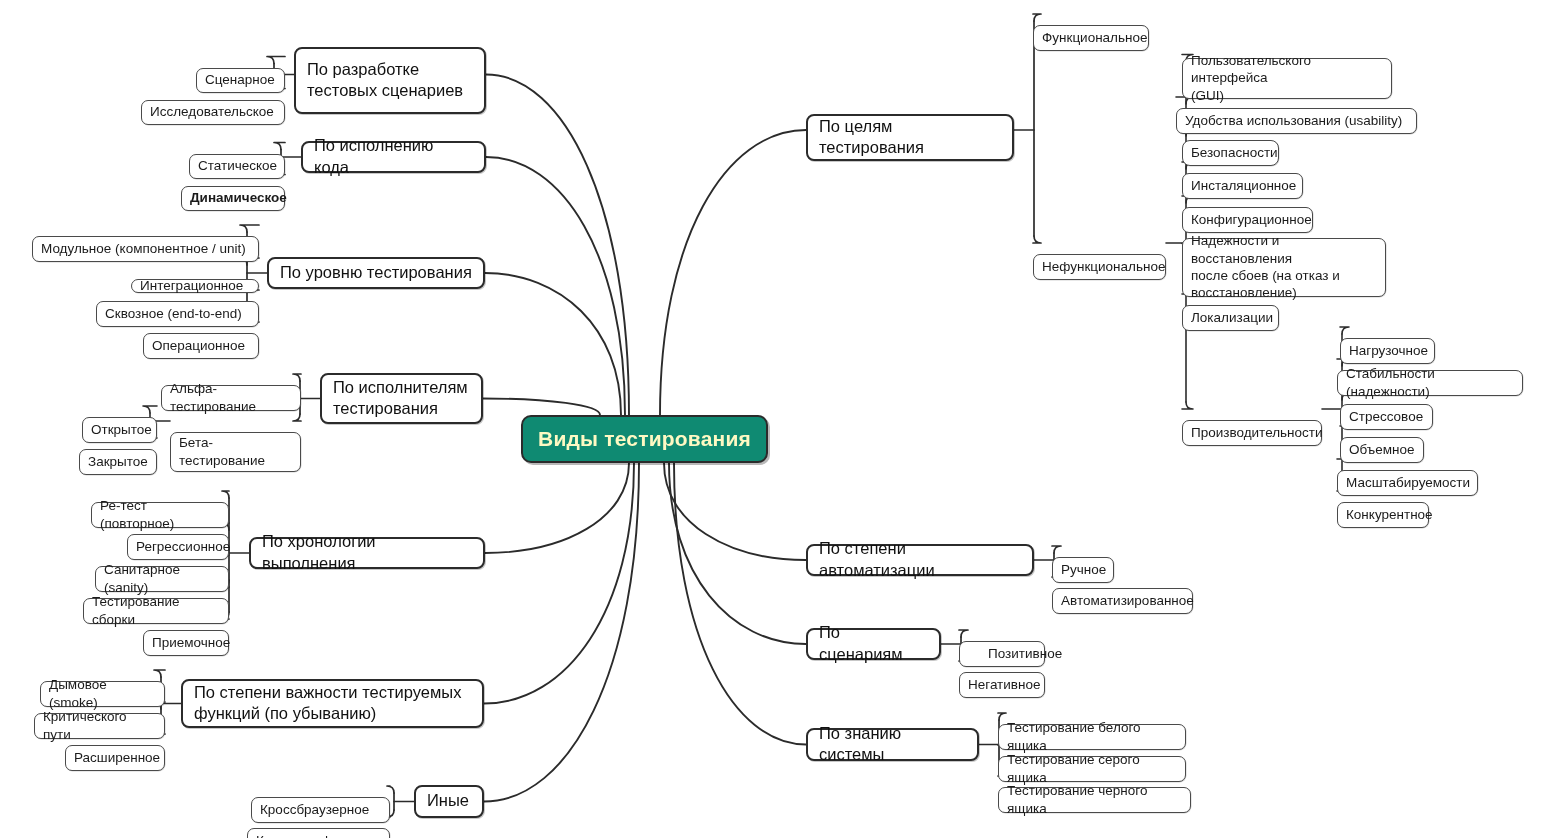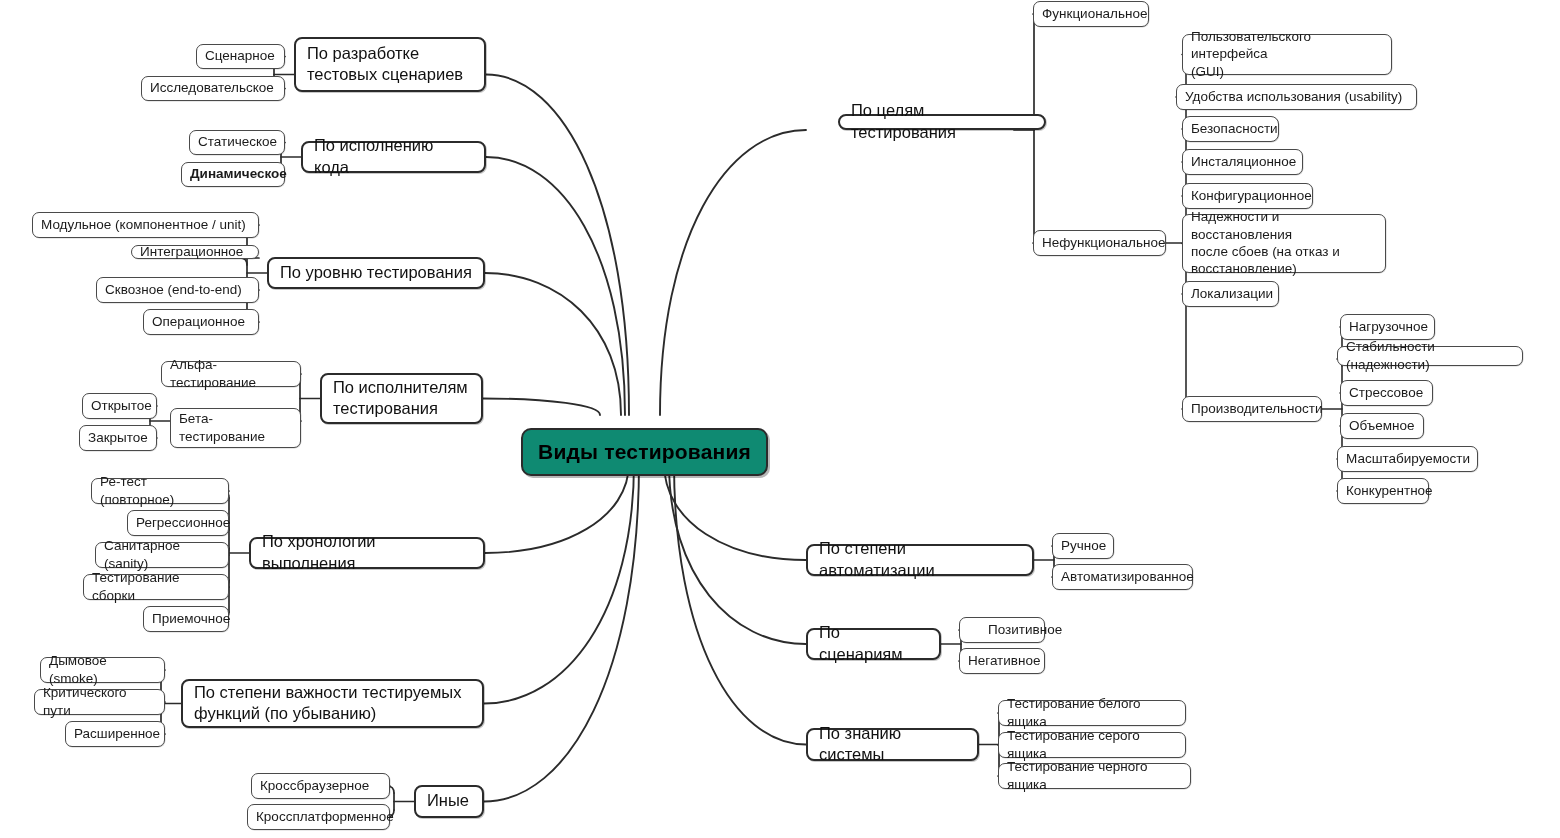--- a/index.html
+++ b/index.html
@@ -33,43 +33,43 @@
   }
   
   .leaf{
     border:1.5px solid #4a4a4a;
     border-radius:7px;
     font-size:13.5px;
     color:#1b1b1b;
     padding:3px 8px 4px 8px;
     line-height:1.28;
     box-shadow:0.5px 0.5px 0 rgba(0,0,0,.18);
+    margin-top:24px;
   }
   
   .branch{
     border:2.2px solid #2b2b2b;
     border-radius:8px;
     font-size:16.5px;
     color:#111111;
     padding:4px 11px 5px 11px;
     line-height:1.3;
     box-shadow:1px 1px 0 rgba(0,0,0,.22);
   }
   
   .root{
     border:2.4px solid #2b2b2b;
     border-radius:10px;
     background:#0f8a72;
-    color:#000000;
+    color:#fef9c3;
     font-size:21px;
     font-weight:bold;
     justify-content:center;
     letter-spacing:.2px;
     box-shadow:2px 2px 0 rgba(0,0,0,.28);
-    margin-top:13px;
   }
 </style>
 </head>
 <body>
 
 <div id="canvas">
   <svg id="wires" viewBox="0 0 1560 838" xmlns="http://www.w3.org/2000/svg">
       <path d="M 629 415 C 629 203.89000000000001, 564.65 74.5, 486 74.5" fill="none" stroke="#2b2b2b" stroke-width="1.9" stroke-linecap="round" stroke-linejoin="round"></path>
       <path d="M 274 63.5 L 274 81.5" fill="none" stroke="#2b2b2b" stroke-width="1.7" stroke-linecap="round" stroke-linejoin="round"></path>
       <path d="M 274 74.5 L 294 74.5" fill="none" stroke="#2b2b2b" stroke-width="1.7" stroke-linecap="round" stroke-linejoin="round"></path>
@@ -149,30 +149,30 @@
       <path d="M 961 637 Q 961 630 968 630 L 959 630" fill="none" stroke="#2b2b2b" stroke-width="1.7" stroke-linecap="round" stroke-linejoin="round"></path>
       <path d="M 961 654 Q 961 661 968 661 L 959 661" fill="none" stroke="#2b2b2b" stroke-width="1.7" stroke-linecap="round" stroke-linejoin="round"></path>
       <path d="M 674 463 C 674 637.53, 733.4 744.5, 806 744.5" fill="none" stroke="#2b2b2b" stroke-width="1.9" stroke-linecap="round" stroke-linejoin="round"></path>
       <path d="M 999 720 L 999 769" fill="none" stroke="#2b2b2b" stroke-width="1.7" stroke-linecap="round" stroke-linejoin="round"></path>
       <path d="M 999 744.5 L 979 744.5" fill="none" stroke="#2b2b2b" stroke-width="1.7" stroke-linecap="round" stroke-linejoin="round"></path>
       <path d="M 999 720 Q 999 713 1006 713 L 998 713" fill="none" stroke="#2b2b2b" stroke-width="1.7" stroke-linecap="round" stroke-linejoin="round"></path>
       <path d="M 999 745 L 998 745" fill="none" stroke="#2b2b2b" stroke-width="1.7" stroke-linecap="round" stroke-linejoin="round"></path>
       <path d="M 999 769 Q 999 776 1006 776 L 998 776" fill="none" stroke="#2b2b2b" stroke-width="1.7" stroke-linecap="round" stroke-linejoin="round"></path>
     </svg>
 <div class="node root" style="left: 521px; top: 415px; width: 247px; height: 48px;">Виды тестирования</div>
-    <div class="node branch" style="left: 294px; top: 37px; width: 192px; height: 55px;">По разработке
+    <div class="node branch" style="left: 294px; top: 47px; width: 192px; height: 67px;">По разработке
 тестовых сценариев</div>
     <div class="node leaf" style="left: 196px; top: 44px; width: 89px; height: 25px;">Сценарное</div>
     <div class="node leaf" style="left: 141px; top: 76px; width: 144px; height: 25px;">Исследовательское</div>
     <div class="node branch" style="left: 301px; top: 141px; width: 185px; height: 32px;">По исполнению кода</div>
     <div class="node leaf" style="left: 189px; top: 130px; width: 96px; height: 25px;">Статическое</div>
     <div class="node leaf" style="left: 181px; top: 162px; width: 104px; height: 25px; font-weight: bold;">Динамическое</div>
     <div class="node branch" style="left: 267px; top: 257px; width: 218px; height: 32px;">По уровню тестирования</div>
     <div class="node leaf" style="left: 32px; top: 212px; width: 227px; height: 26px;">Модульное (компонентное / unit)</div>
-    <div class="node leaf" style="left: 131px; top: 245px; width: 128px; height: 14px;">Интеграционное</div>
+    <div class="node leaf" style="left: 131px; top: 255px; width: 128px; height: 14px;">Интеграционное</div>
     <div class="node leaf" style="left: 96px; top: 277px; width: 163px; height: 26px;">Сквозное (end-to-end)</div>
     <div class="node leaf" style="left: 143px; top: 309px; width: 116px; height: 26px;">Операционное</div>
     <div class="node branch" style="left: 320px; top: 373px; width: 163px; height: 51px;">По исполнителям
 тестирования</div>
     <div class="node leaf" style="left: 161px; top: 361px; width: 140px; height: 26px;">Альфа-тестирование</div>
     <div class="node leaf" style="left: 170px; top: 408px; width: 131px; height: 40px;">Бета-тестирование</div>
     <div class="node leaf" style="left: 82px; top: 393px; width: 75px; height: 26px;">Открытое</div>
     <div class="node leaf" style="left: 79px; top: 425px; width: 78px; height: 26px;">Закрытое</div>
     <div class="node branch" style="left: 249px; top: 537px; width: 236px; height: 32px;">По хронологии выполнения</div>
     <div class="node leaf" style="left: 91px; top: 478px; width: 138px; height: 26px;">Ре-тест (повторное)</div>
@@ -181,36 +181,36 @@
     <div class="node leaf" style="left: 83px; top: 574px; width: 146px; height: 26px;">Тестирование сборки</div>
     <div class="node leaf" style="left: 143px; top: 606px; width: 86px; height: 26px;">Приемочное</div>
     <div class="node branch" style="left: 181px; top: 679px; width: 303px; height: 49px;">По степени важности тестируемых
 функций (по убыванию)</div>
     <div class="node leaf" style="left: 40px; top: 657px; width: 125px; height: 26px;">Дымовое (smoke)</div>
     <div class="node leaf" style="left: 34px; top: 689px; width: 131px; height: 26px;">Критического пути</div>
     <div class="node leaf" style="left: 65px; top: 721px; width: 100px; height: 26px;">Расширенное</div>
     <div class="node branch" style="left: 414px; top: 785px; width: 70px; height: 33px;">Иные</div>
     <div class="node leaf" style="left: 251px; top: 773px; width: 139px; height: 26px;">Кроссбраузерное</div>
     <div class="node leaf" style="left: 247px; top: 804px; width: 143px; height: 26px;">Кроссплатформенное</div>
-    <div class="node branch" style="left: 806px; top: 114px; width: 208px; height: 16px; margin-left: 32px;">По целям тестирования</div>
+    <div class="node branch" style="left: 806px; top: 114px; width: 208px; height: 47px;">По целям тестирования</div>
     <div class="node leaf" style="left: 1033px; top: 1px; width: 116px; height: 26px;">Функциональное</div>
     <div class="node leaf" style="left: 1033px; top: 230px; width: 133px; height: 26px;">Нефункциональное</div>
     <div class="node leaf" style="left: 1182px; top: 34px; width: 210px; height: 41px;">Пользовательского интерфейса
 (GUI)</div>
     <div class="node leaf" style="left: 1176px; top: 84px; width: 241px; height: 26px;">Удобства использования (usability)</div>
     <div class="node leaf" style="left: 1182px; top: 116px; width: 97px; height: 26px; border-radius: 8px;">Безопасности</div>
     <div class="node leaf" style="left: 1182px; top: 149px; width: 121px; height: 26px;">Инсталяционное</div>
     <div class="node leaf" style="left: 1182px; top: 183px; width: 131px; height: 26px;">Конфигурационное</div>
     <div class="node leaf" style="left: 1182px; top: 214px; width: 204px; height: 59px;">Надежности и восстановления
 после сбоев (на отказ и
 восстановление)</div>
     <div class="node leaf" style="left: 1182px; top: 281px; width: 97px; height: 26px;">Локализации</div>
     <div class="node leaf" style="left: 1182px; top: 396px; width: 140px; height: 26px;">Производительности</div>
     <div class="node leaf" style="left: 1340px; top: 314px; width: 95px; height: 26px;">Нагрузочное</div>
-    <div class="node leaf" style="left: 1337px; top: 346px; width: 186px; height: 20px;">Стабильности (надежности)</div>
+    <div class="node leaf" style="left: 1337px; top: 346px; width: 186px; height: 26px;">Стабильности (надежности)</div>
     <div class="node leaf" style="left: 1340px; top: 380px; width: 93px; height: 26px;">Стрессовое</div>
     <div class="node leaf" style="left: 1340px; top: 413px; width: 84px; height: 26px;">Объемное</div>
     <div class="node leaf" style="left: 1337px; top: 446px; width: 141px; height: 26px;">Масштабируемости</div>
     <div class="node leaf" style="left: 1337px; top: 478px; width: 92px; height: 26px;">Конкурентное</div>
     <div class="node branch" style="left: 806px; top: 544px; width: 228px; height: 32px;">По степени автоматизации</div>
     <div class="node leaf" style="left: 1052px; top: 533px; width: 62px; height: 26px;">Ручное</div>
     <div class="node leaf" style="left: 1052px; top: 564px; width: 141px; height: 26px;">Автоматизированное</div>
     <div class="node branch" style="left: 806px; top: 628px; width: 135px; height: 32px;">По сценариям</div>
     <div class="node leaf" style="left: 959px; top: 617px; width: 86px; height: 26px; padding-left: 28px;">Позитивное</div>
     <div class="node leaf" style="left: 959px; top: 648px; width: 86px; height: 26px;">Негативное</div>

